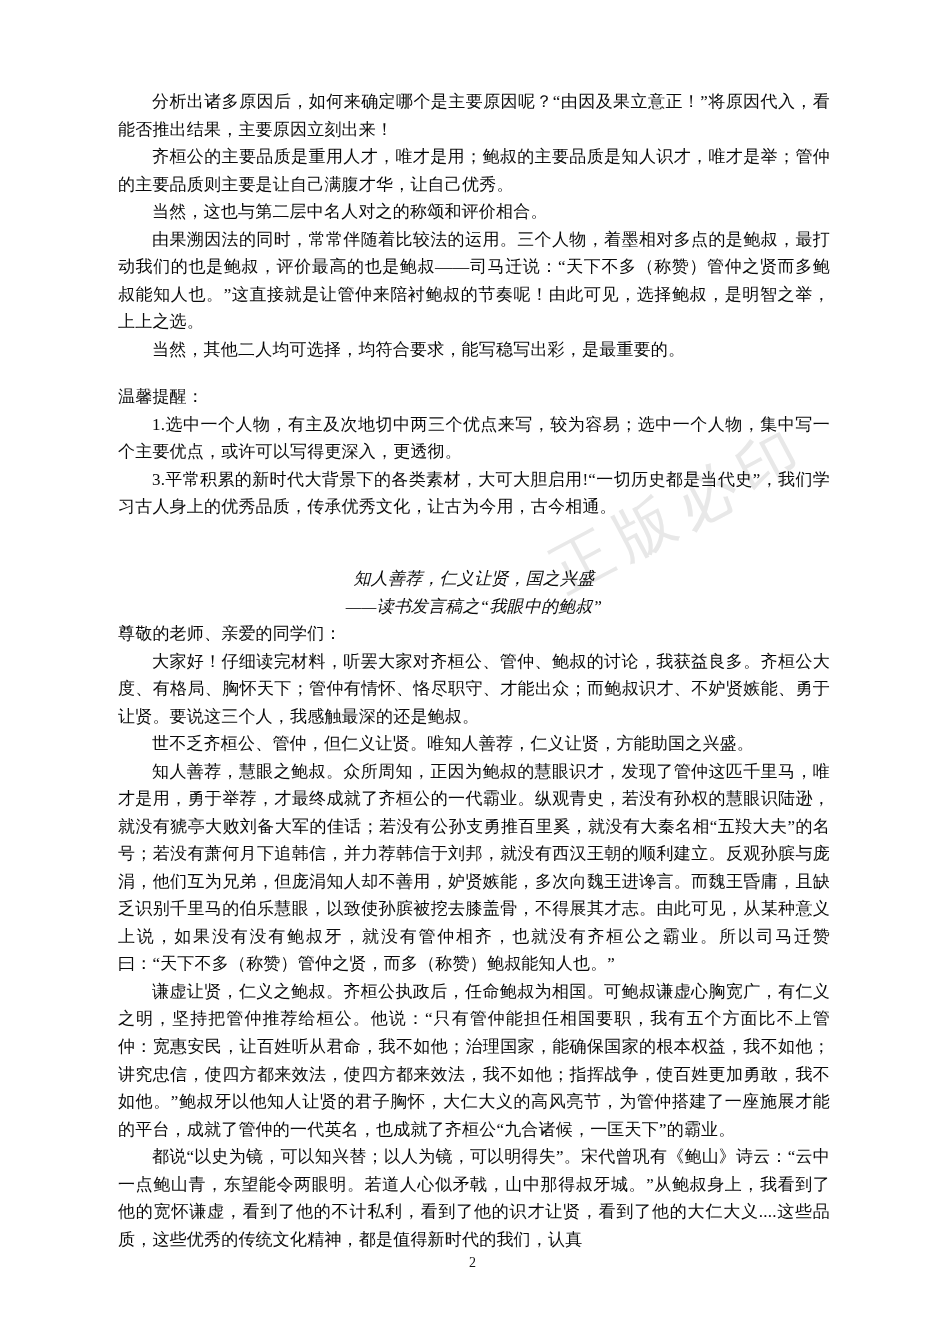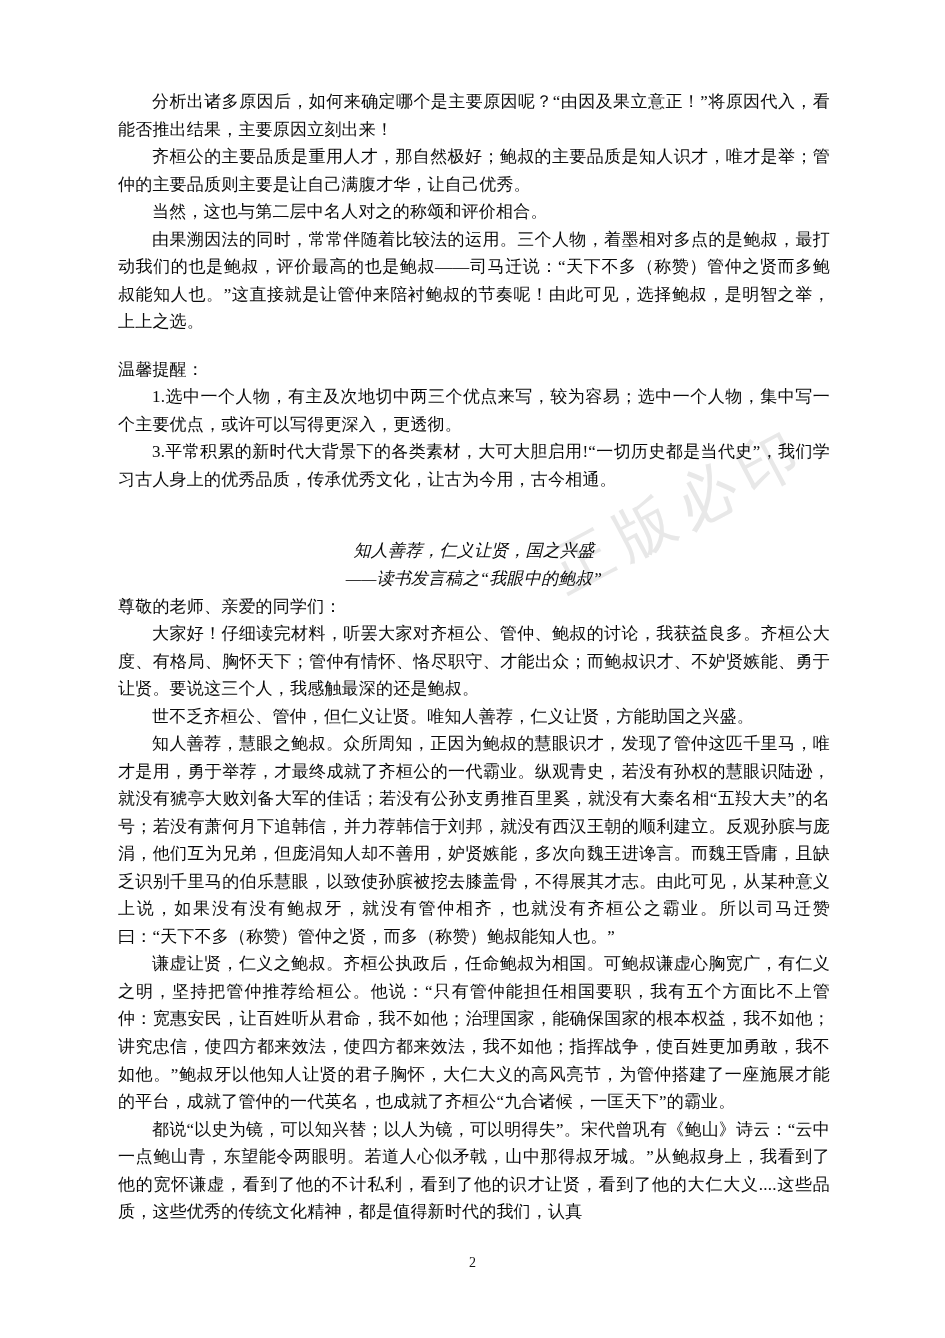--- a/index.html
+++ b/index.html
@@ -75,23 +75,24 @@
 </head>
 <body>
 
 <div class="page">
 
   <div class="watermark">正版必印</div>
 
   <div class="content">
 
     <p class="indent">分析出诸多原因后，如何来确定哪个是主要原因呢？“由因及果立意正！”将原因代入，看能否推出结果，主要原因立刻出来！</p>
-    <p class="indent">齐桓公的主要品质是重用人才，那自然极好；鲍叔的主要品质是知人识才，唯才是举；管仲的主要品质则主要是让自己满腹才华，让自己优秀。</p>
+    <p class="indent">齐桓公的主要品质是重用人才，唯才是用；鲍叔的主要品质是知人识才，唯才是举；管仲的主要品质则主要是让自己满腹才华，让自己优秀。</p>
     <p class="indent">当然，这也与第二层中名人对之的称颂和评价相合。</p>
     <p class="indent">由果溯因法的同时，常常伴随着比较法的运用。三个人物，着墨相对多点的是鲍叔，最打动我们的也是鲍叔，评价最高的也是鲍叔——司马迁说：“天下不多（称赞）管仲之贤而多鲍叔能知人也。”这直接就是让管仲来陪衬鲍叔的节奏呢！由此可见，选择鲍叔，是明智之举，上上之选。</p>
+    <p class="indent">当然，其他二人均可选择，均符合要求，能写稳写出彩，是最重要的。</p>
 
     <div class="gap-med"></div>
 
     <p>温馨提醒：</p>
     <p class="indent">1.选中一个人物，有主及次地切中两三个优点来写，较为容易；选中一个人物，集中写一个主要优点，或许可以写得更深入，更透彻。</p>
     <p class="indent">3.平常积累的新时代大背景下的各类素材，大可大胆启用!“一切历史都是当代史”，我们学习古人身上的优秀品质，传承优秀文化，让古为今用，古今相通。</p>
 
     <div class="gap-large"></div>
 
     <div class="title-block">

